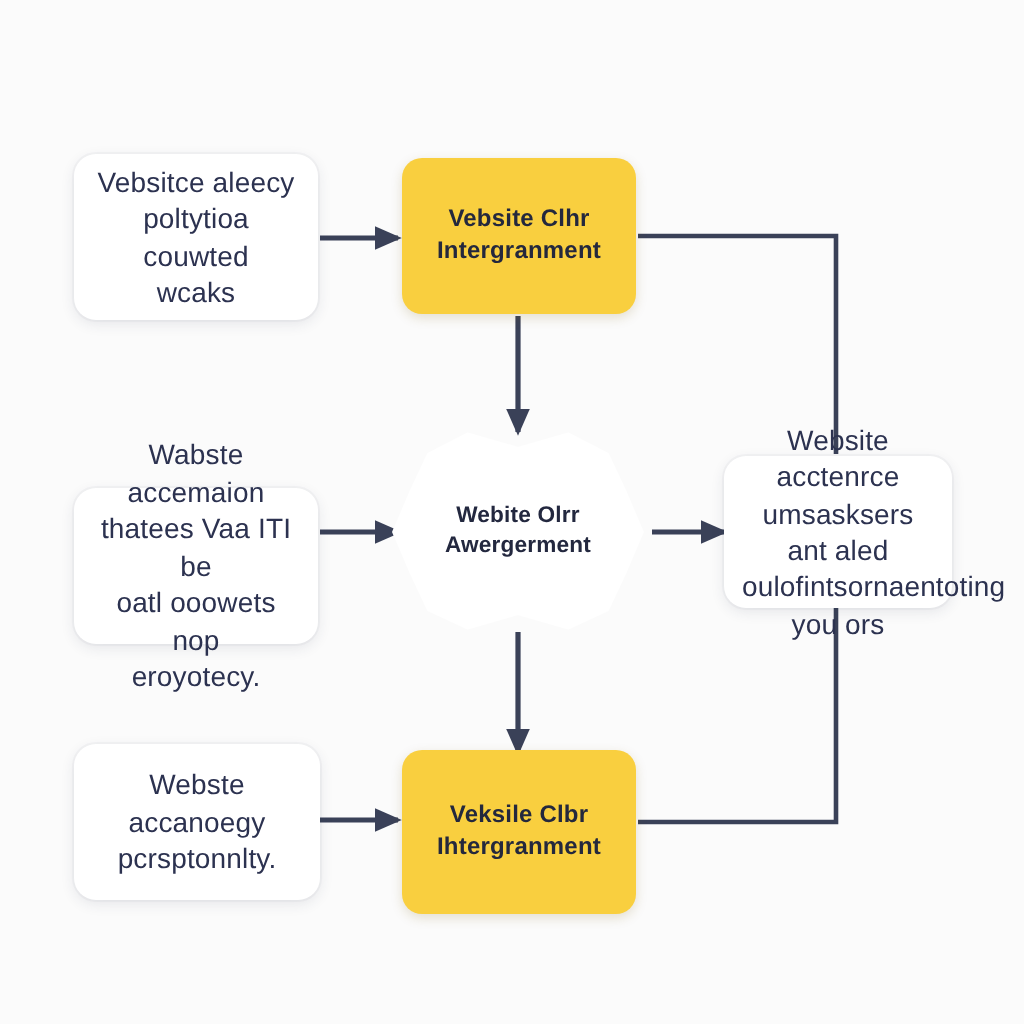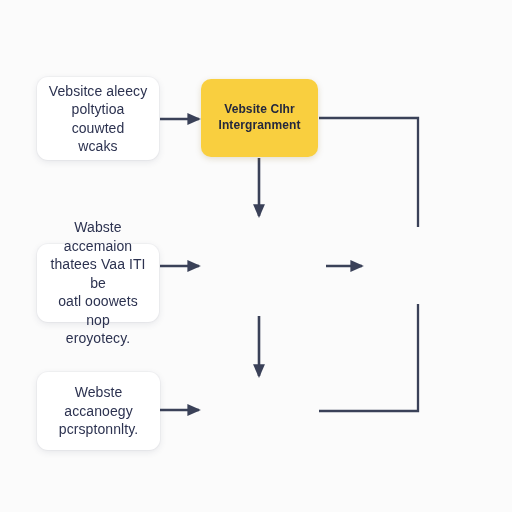--- a/index.html
+++ b/index.html
@@ -128,16 +128,30 @@
   <div class="node card" style="left:37px; top:372px; width:123px; height:78px;justify-content:center;">
     <span class="node-label">Webste accanoegy
 pcrsptonnlty.</span>
   </div>
 
   <div class="node process" style="left:201px; top:79px; width:117px; height:78px;">
     <span class="node-label">Vebsite Clhr
 Intergranment</span>
   </div>
 
+  <div class="node blob" style="left:196px; top:214px; width:126px; height:104px;">
+    <span class="node-label">Webite Olrr
+Awergerment</span>
+  </div>
 
+  <div class="node process" style="left:201px; top:375px; width:117px; height:82px;">
+    <span class="node-label">Veksile Clbr
+Ihtergranment</span>
+  </div>
 
+  <div class="node card" style="left:362px; top:228px; width:114px; height:76px;">
+    <span class="node-label">Website acctenrce
+umsasksers ant aled
+oulofintsornaentoting
+you ors</span>
+  </div>
 
 </div>
 
 </body></html>

